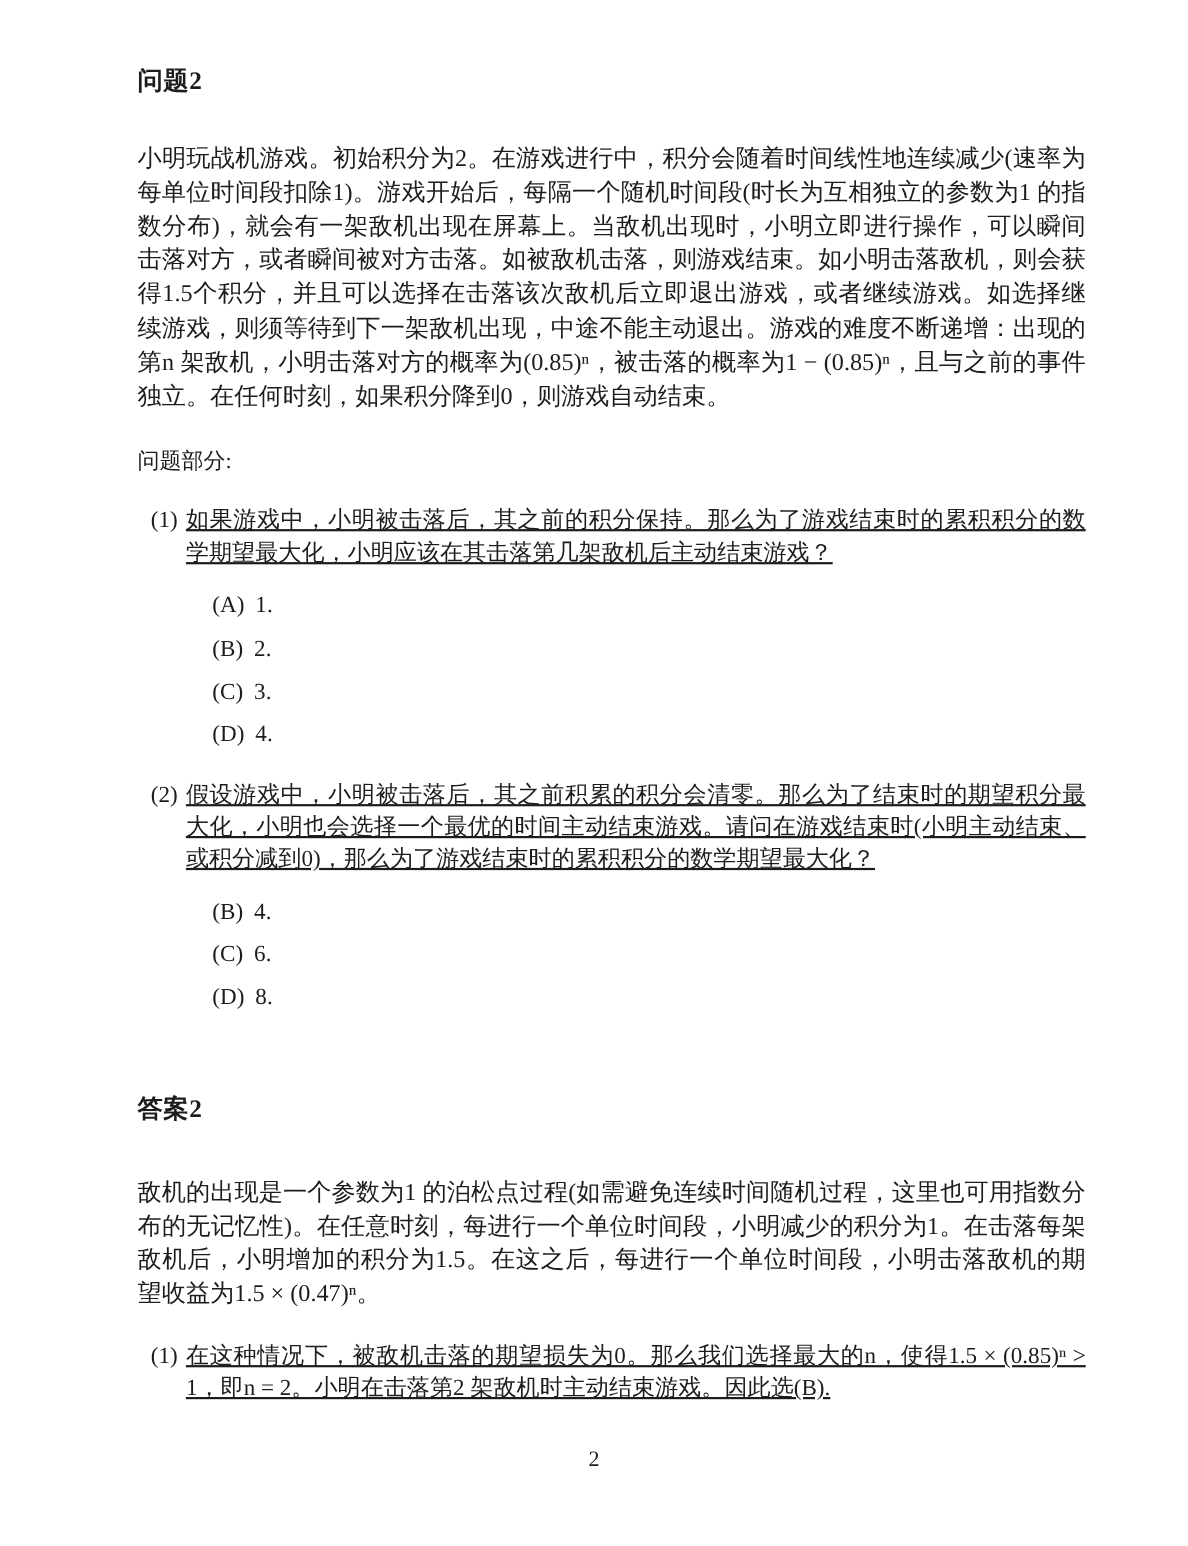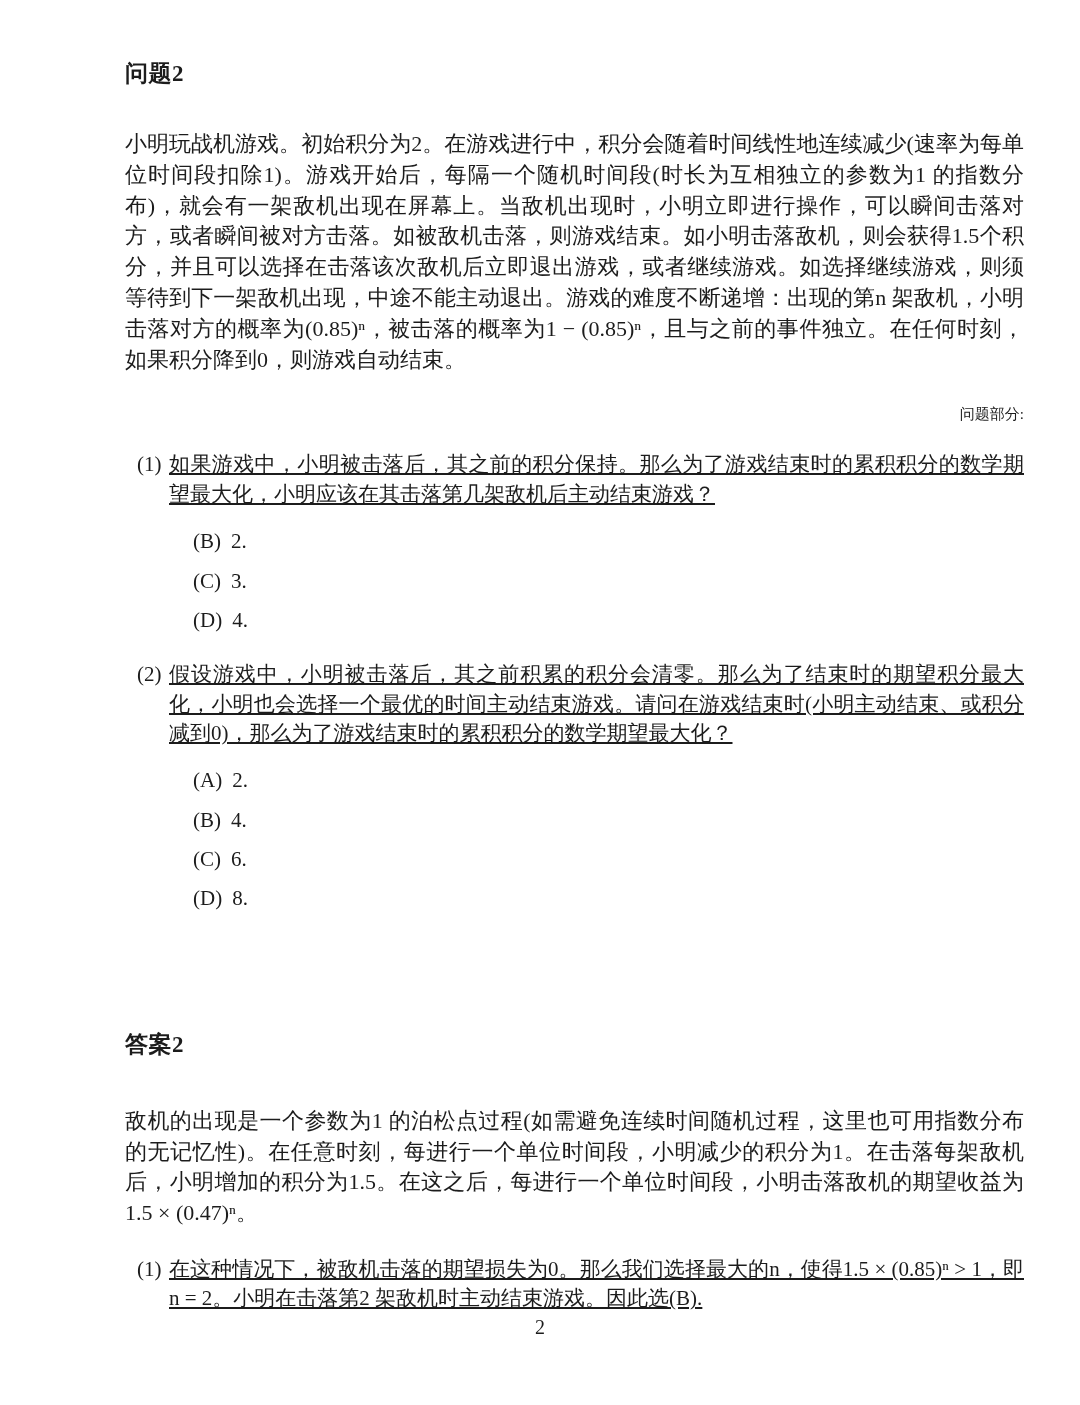--- a/index.html
+++ b/index.html
@@ -8,42 +8,41 @@
     position: relative;
     width: 1080px;
     height: 1405px;
     margin: 0 auto;
     background: #ffffff;
     color: #1c1c1c;
     font-family: "Liberation Serif", "DejaVu Serif", serif;
     overflow: hidden;
   }
   .content {
-    padding: 58px 56px 0 125px;
+    padding: 58px 93px 0 125px;
   }
   .section-title {
     font-size: 23px;
     font-weight: bold;
     margin: 0 0 40px 0;
     letter-spacing: 0.5px;
   }
   .answer-title {
-    margin-top: 116px;
+    margin-top: 71px;
     margin-bottom: 46px;
   }
   .body-par {
     font-size: 22px;
     line-height: 1.40;
     text-align: justify;
     margin: 0;
   }
   .section-label {
-    font-size: 15px;
+    font-size: 20px;
     margin: 30px 0 0 0;
-    text-align: right;
   }
   .q-item {
     display: flex;
     margin-top: 26px;
     font-size: 21px;
     line-height: 1.40;
   }
   .q-label {
     flex: 0 0 44px;
     padding-left: 12px;
@@ -84,38 +83,38 @@
     <p class="body-par">小明玩战机游戏。初始积分为2。在游戏进行中，积分会随着时间线性地连续减少(速率为每单位时间段扣除1)。游戏开始后，每隔一个随机时间段(时长为互相独立的参数为1 的指数分布)，就会有一架敌机出现在屏幕上。当敌机出现时，小明立即进行操作，可以瞬间击落对方，或者瞬间被对方击落。如被敌机击落，则游戏结束。如小明击落敌机，则会获得1.5个积分，并且可以选择在击落该次敌机后立即退出游戏，或者继续游戏。如选择继续游戏，则须等待到下一架敌机出现，中途不能主动退出。游戏的难度不断递增：出现的第n 架敌机，小明击落对方的概率为(0.85)ⁿ，被击落的概率为1 − (0.85)ⁿ，且与之前的事件独立。在任何时刻，如果积分降到0，则游戏自动结束。</p>
 
     <p class="section-label">问题部分:</p>
 
     <div class="q-item">
       <span class="q-label">(1)</span>
       <div class="q-text">如果游戏中，小明被击落后，其之前的积分保持。那么为了游戏结束时的累积积分的数学期望最大化，小明应该在其击落第几架敌机后主动结束游戏？</div>
     </div>
     <div class="options">
       <div class="option">
+        <span class="opt-label">(A)</span><span>1.</span>
+      </div>
+      <div class="option">
         <span class="opt-label">(B)</span><span>2.</span>
       </div>
       <div class="option">
         <span class="opt-label">(C)</span><span>3.</span>
       </div>
       <div class="option">
         <span class="opt-label">(D)</span><span>4.</span>
       </div>
     </div>
 
     <div class="q-item">
       <span class="q-label">(2)</span>
       <div class="q-text">假设游戏中，小明被击落后，其之前积累的积分会清零。那么为了结束时的期望积分最大化，小明也会选择一个最优的时间主动结束游戏。请问在游戏结束时(小明主动结束、或积分减到0)，那么为了游戏结束时的累积积分的数学期望最大化？</div>
     </div>
     <div class="options">
-      <div class="option">
-        <span class="opt-label">(A)</span><span>2.</span>
-      </div>
       <div class="option">
         <span class="opt-label">(B)</span><span>4.</span>
       </div>
       <div class="option">
         <span class="opt-label">(C)</span><span>6.</span>
       </div>
       <div class="option">
         <span class="opt-label">(D)</span><span>8.</span>
       </div>
     </div>

